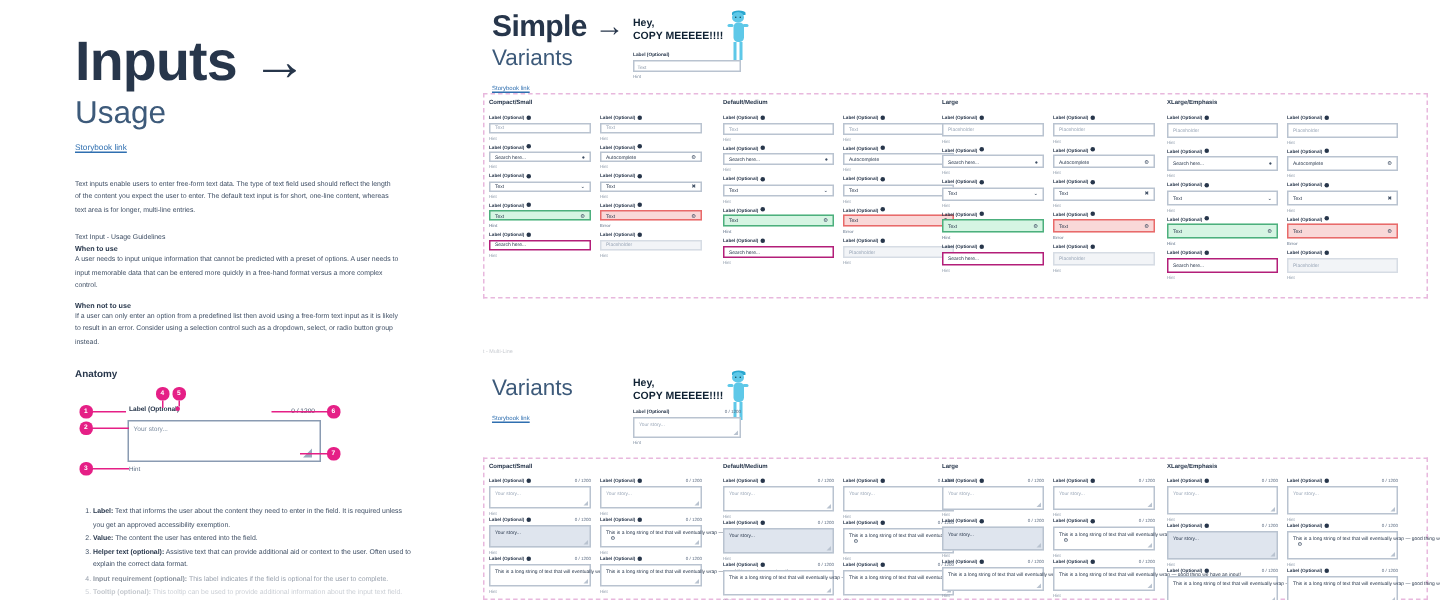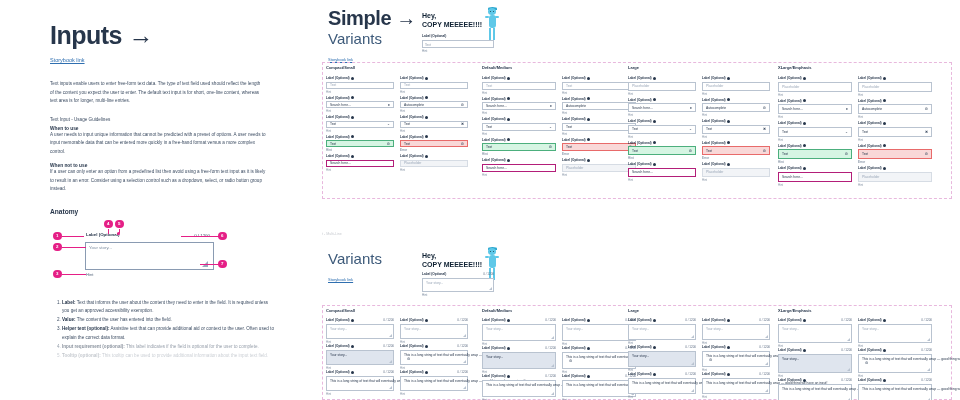--- a/index.html
+++ b/index.html
@@ -5,21 +5,21 @@
   html,body{margin:0;padding:0;}
   body{
     width:960px;height:400px;overflow:hidden;background:#ffffff;
     font-family:"Liberation Sans", sans-serif;color:#27364b;
   }
   .page{position:relative;width:960px;height:400px;}
 
   
   .doc{position:absolute;left:0;top:0;width:300px;height:400px;background:#fff;padding:0;}
   .doc-inner{padding:22px 26px 0 50px;}
-  .h1{font-size:25px;font-weight:700;letter-spacing:-0.5px;line-height:1.05;color:#27364b;margin:0;}
+  .h1{font-size:37px;font-weight:700;letter-spacing:-0.5px;line-height:1.05;color:#27364b;margin:0;}
   .h1 .arrow{font-weight:400;}
   .h2{font-size:21px;font-weight:400;color:#3d5a7a;line-height:1.1;margin:3px 0 0 0;}
   .sblink{display:inline-block;margin-top:9px;font-size:5.5px;color:#2f6fb0;text-decoration:underline;}
   .para{font-size:4.6px;line-height:1.85;color:#3d4d63;margin-top:14px;max-width:215px;}
   .sec-title{font-size:4.6px;color:#3d4d63;margin-top:11px;}
   .bold-lbl{font-size:4.8px;font-weight:700;color:#27364b;margin-top:4px;}
   .body-sm{font-size:4.6px;line-height:1.85;color:#3d4d63;max-width:218px;}
   .anatomy-h{font-size:6.6px;font-weight:700;color:#27364b;margin-top:14px;}
 
   
@@ -99,20 +99,21 @@
 <body>
 
 <div class="page">
 
   <div class="doc">
     <div class="doc-inner">
       <div class="h1">
         <span>Inputs</span>
         <span class="arrow">→</span>
       </div>
+      <div class="h2">Usage</div>
       <a class="sblink" href="#">Storybook link</a>
 
       <div class="para">Text inputs enable users to enter free-form text data. The type of text field used should reflect the length of the content you expect the user to enter. The default text input is for short, one-line content, whereas text area is for longer, multi-line entries.</div>
 
       <div class="sec-title">Text Input - Usage Guidelines</div>
       <div class="bold-lbl">When to use</div>
       <div class="body-sm">A user needs to input unique information that cannot be predicted with a preset of options. A user needs to input memorable data that can be entered more quickly in a free-hand format versus a more complex control.</div>
       <div class="bold-lbl" style="margin-top:7px">When not to use</div>
       <div class="body-sm">If a user can only enter an option from a predefined list then avoid using a free-form text input as it is likely to result in an error. Consider using a selection control such as a dropdown, select, or radio button group instead.</div>
 

